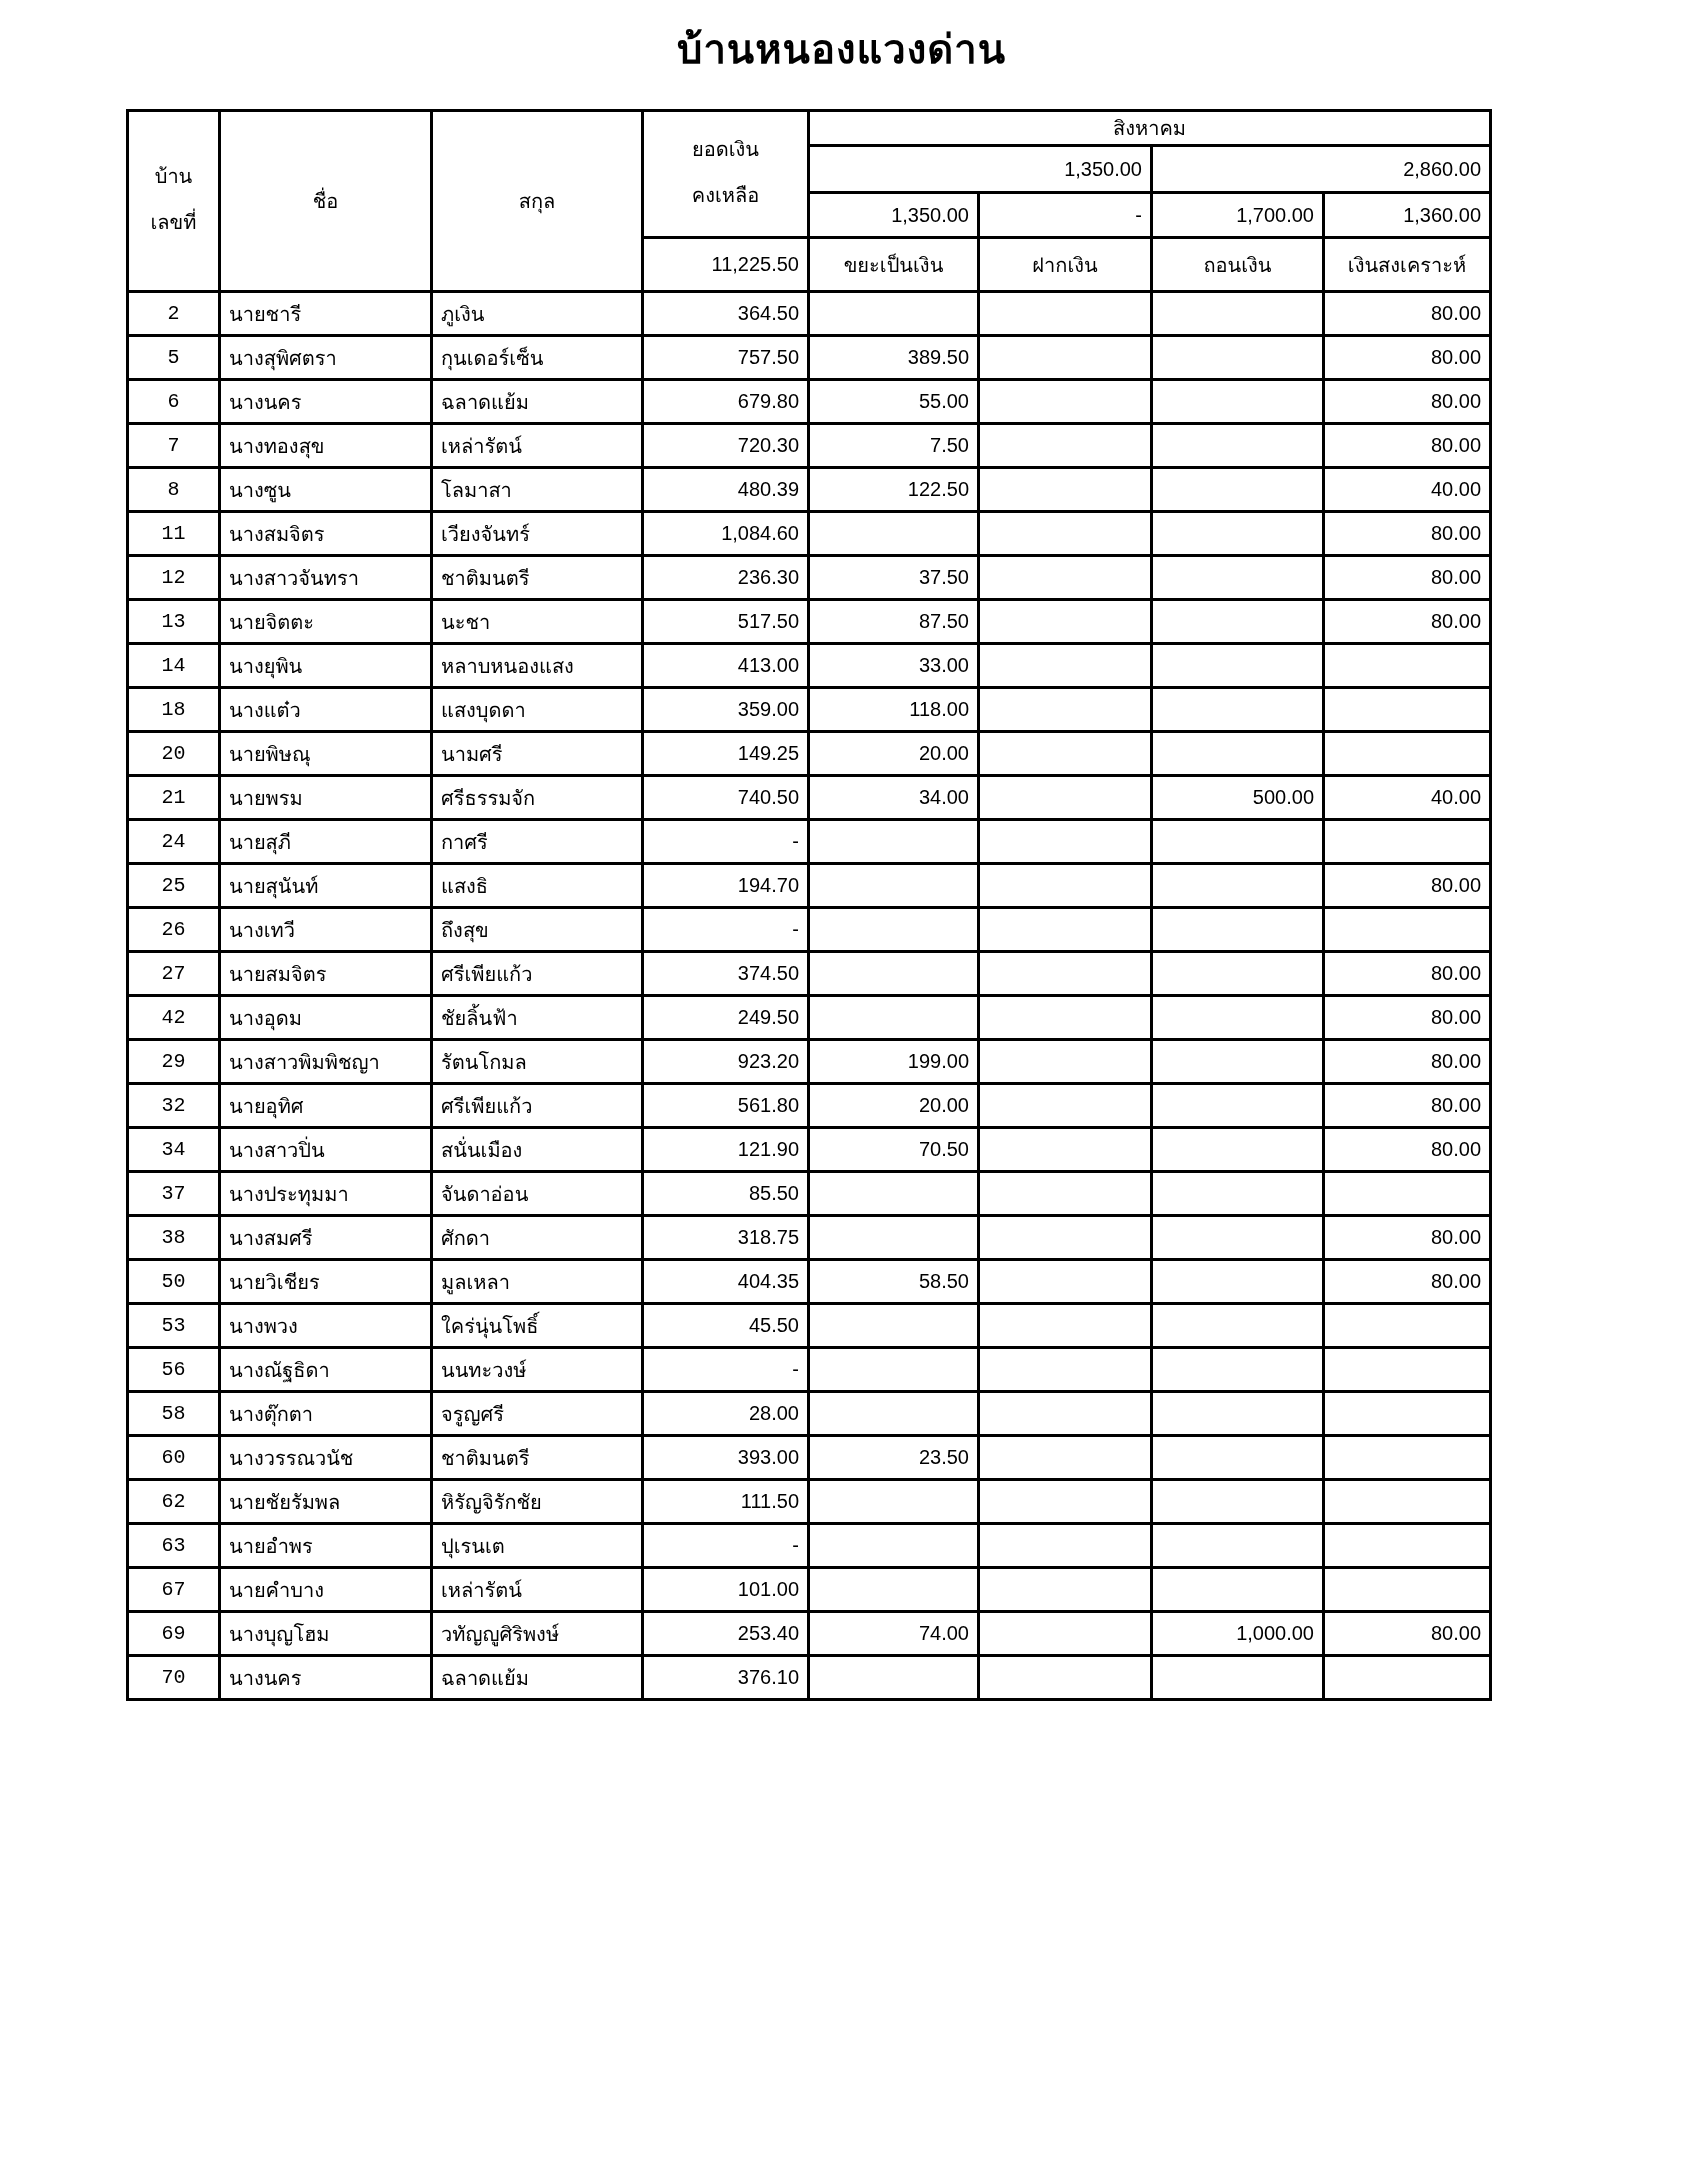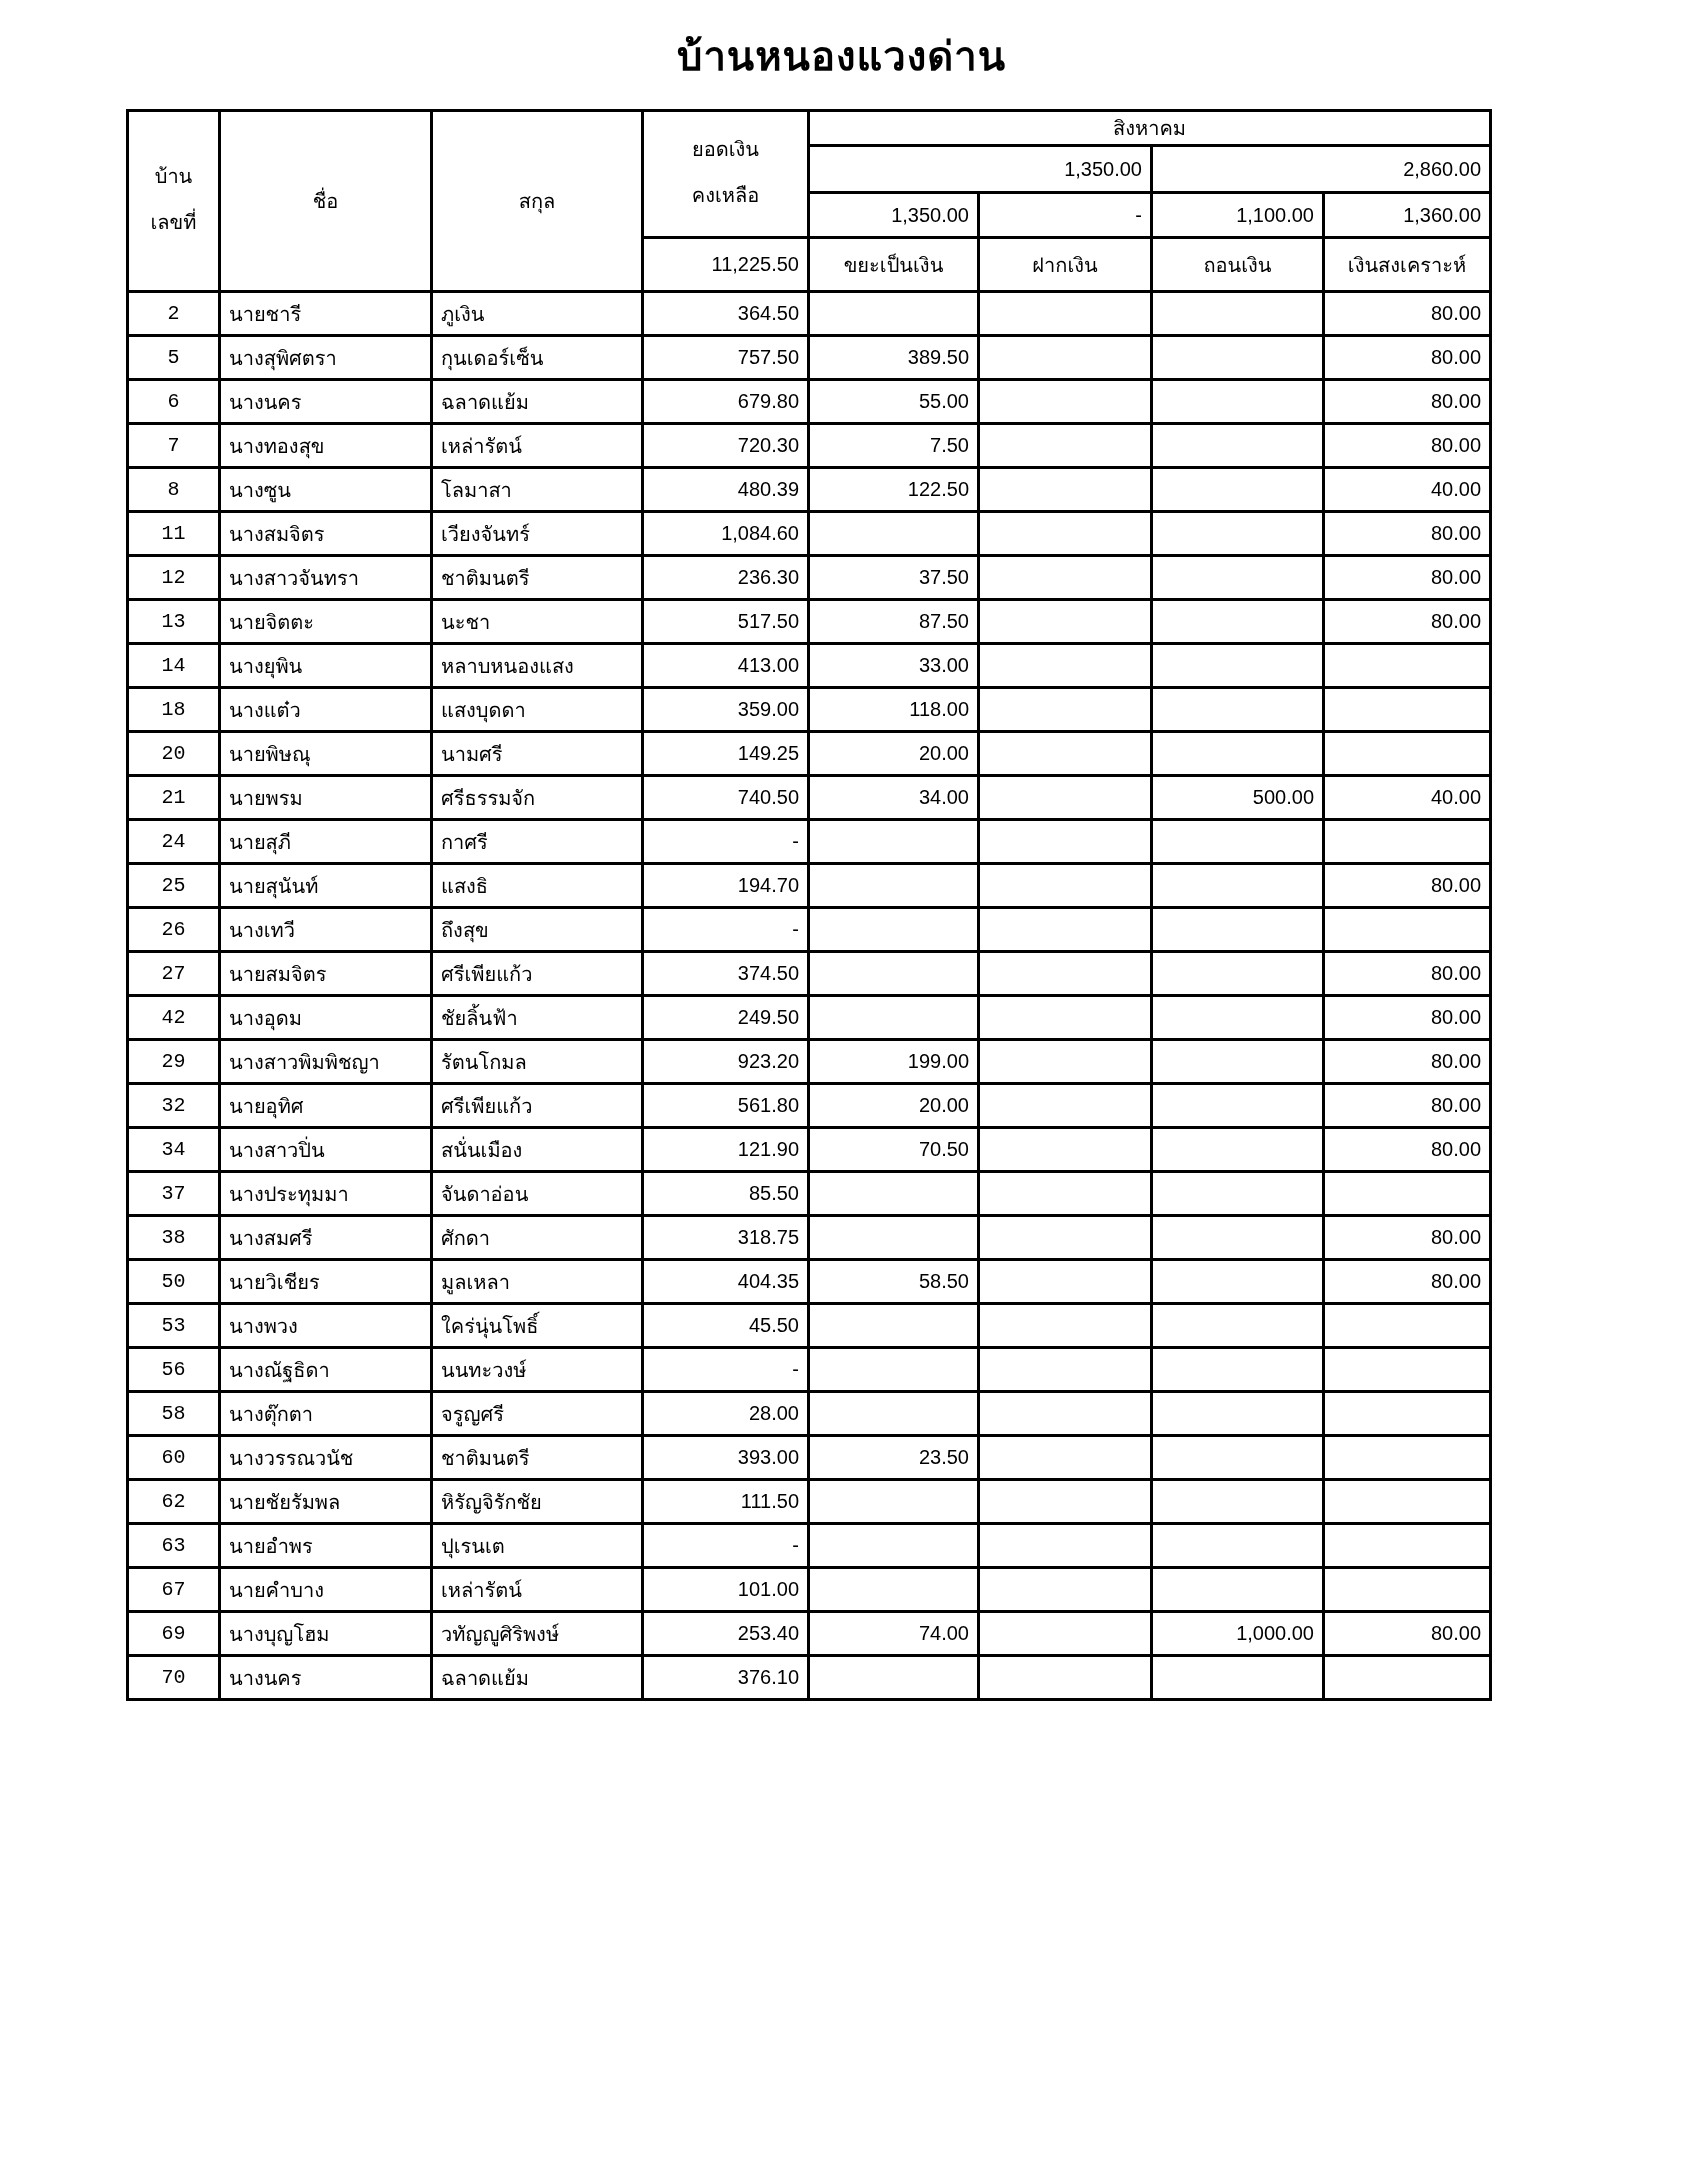--- a/index.html
+++ b/index.html
@@ -4,21 +4,21 @@
 <style>
   * { box-sizing: border-box; }
   html, body { margin: 0; padding: 0; }
   body {
     width: 1683px; height: 2178px;
     background: #ffffff; color: #000000;
     font-family: "Liberation Sans", "DejaVu Sans", sans-serif;
     position: relative;
   }
   .title {
-    margin: 8px; padding-top: 16px;
+    margin: 1px; padding-top: 16px;
     text-align: center;
     font-size: 40px; font-weight: 700;
     letter-spacing: 1px;
   }
   table.ledger {
     position: absolute; left: 126px; top: 109px;
     border-collapse: collapse; table-layout: fixed;
     width: 1364px;
   }
   .ledger th, .ledger td {
@@ -72,21 +72,21 @@
       </th>
       <th class="hdr-month" colspan="4">สิงหาคม</th>
     </tr>
     <tr class="h2">
       <th class="hdr-subtotal" colspan="2">1,350.00</th>
       <th class="hdr-subtotal" colspan="2">2,860.00</th>
     </tr>
     <tr class="h3">
       <th class="num">1,350.00</th>
       <th class="num">-</th>
-      <th class="num">1,100.00</th>
+      <th class="num">1,700.00</th>
       <th class="num">1,360.00</th>
     </tr>
     <tr class="h4">
       <th class="num">11,225.50</th>
       <th class="ctr">ขยะเป็นเงิน</th>
       <th class="ctr">ฝากเงิน</th>
       <th class="ctr">ถอนเงิน</th>
       <th class="ctr">เงินสงเคราะห์</th>
     </tr>
   </thead>

